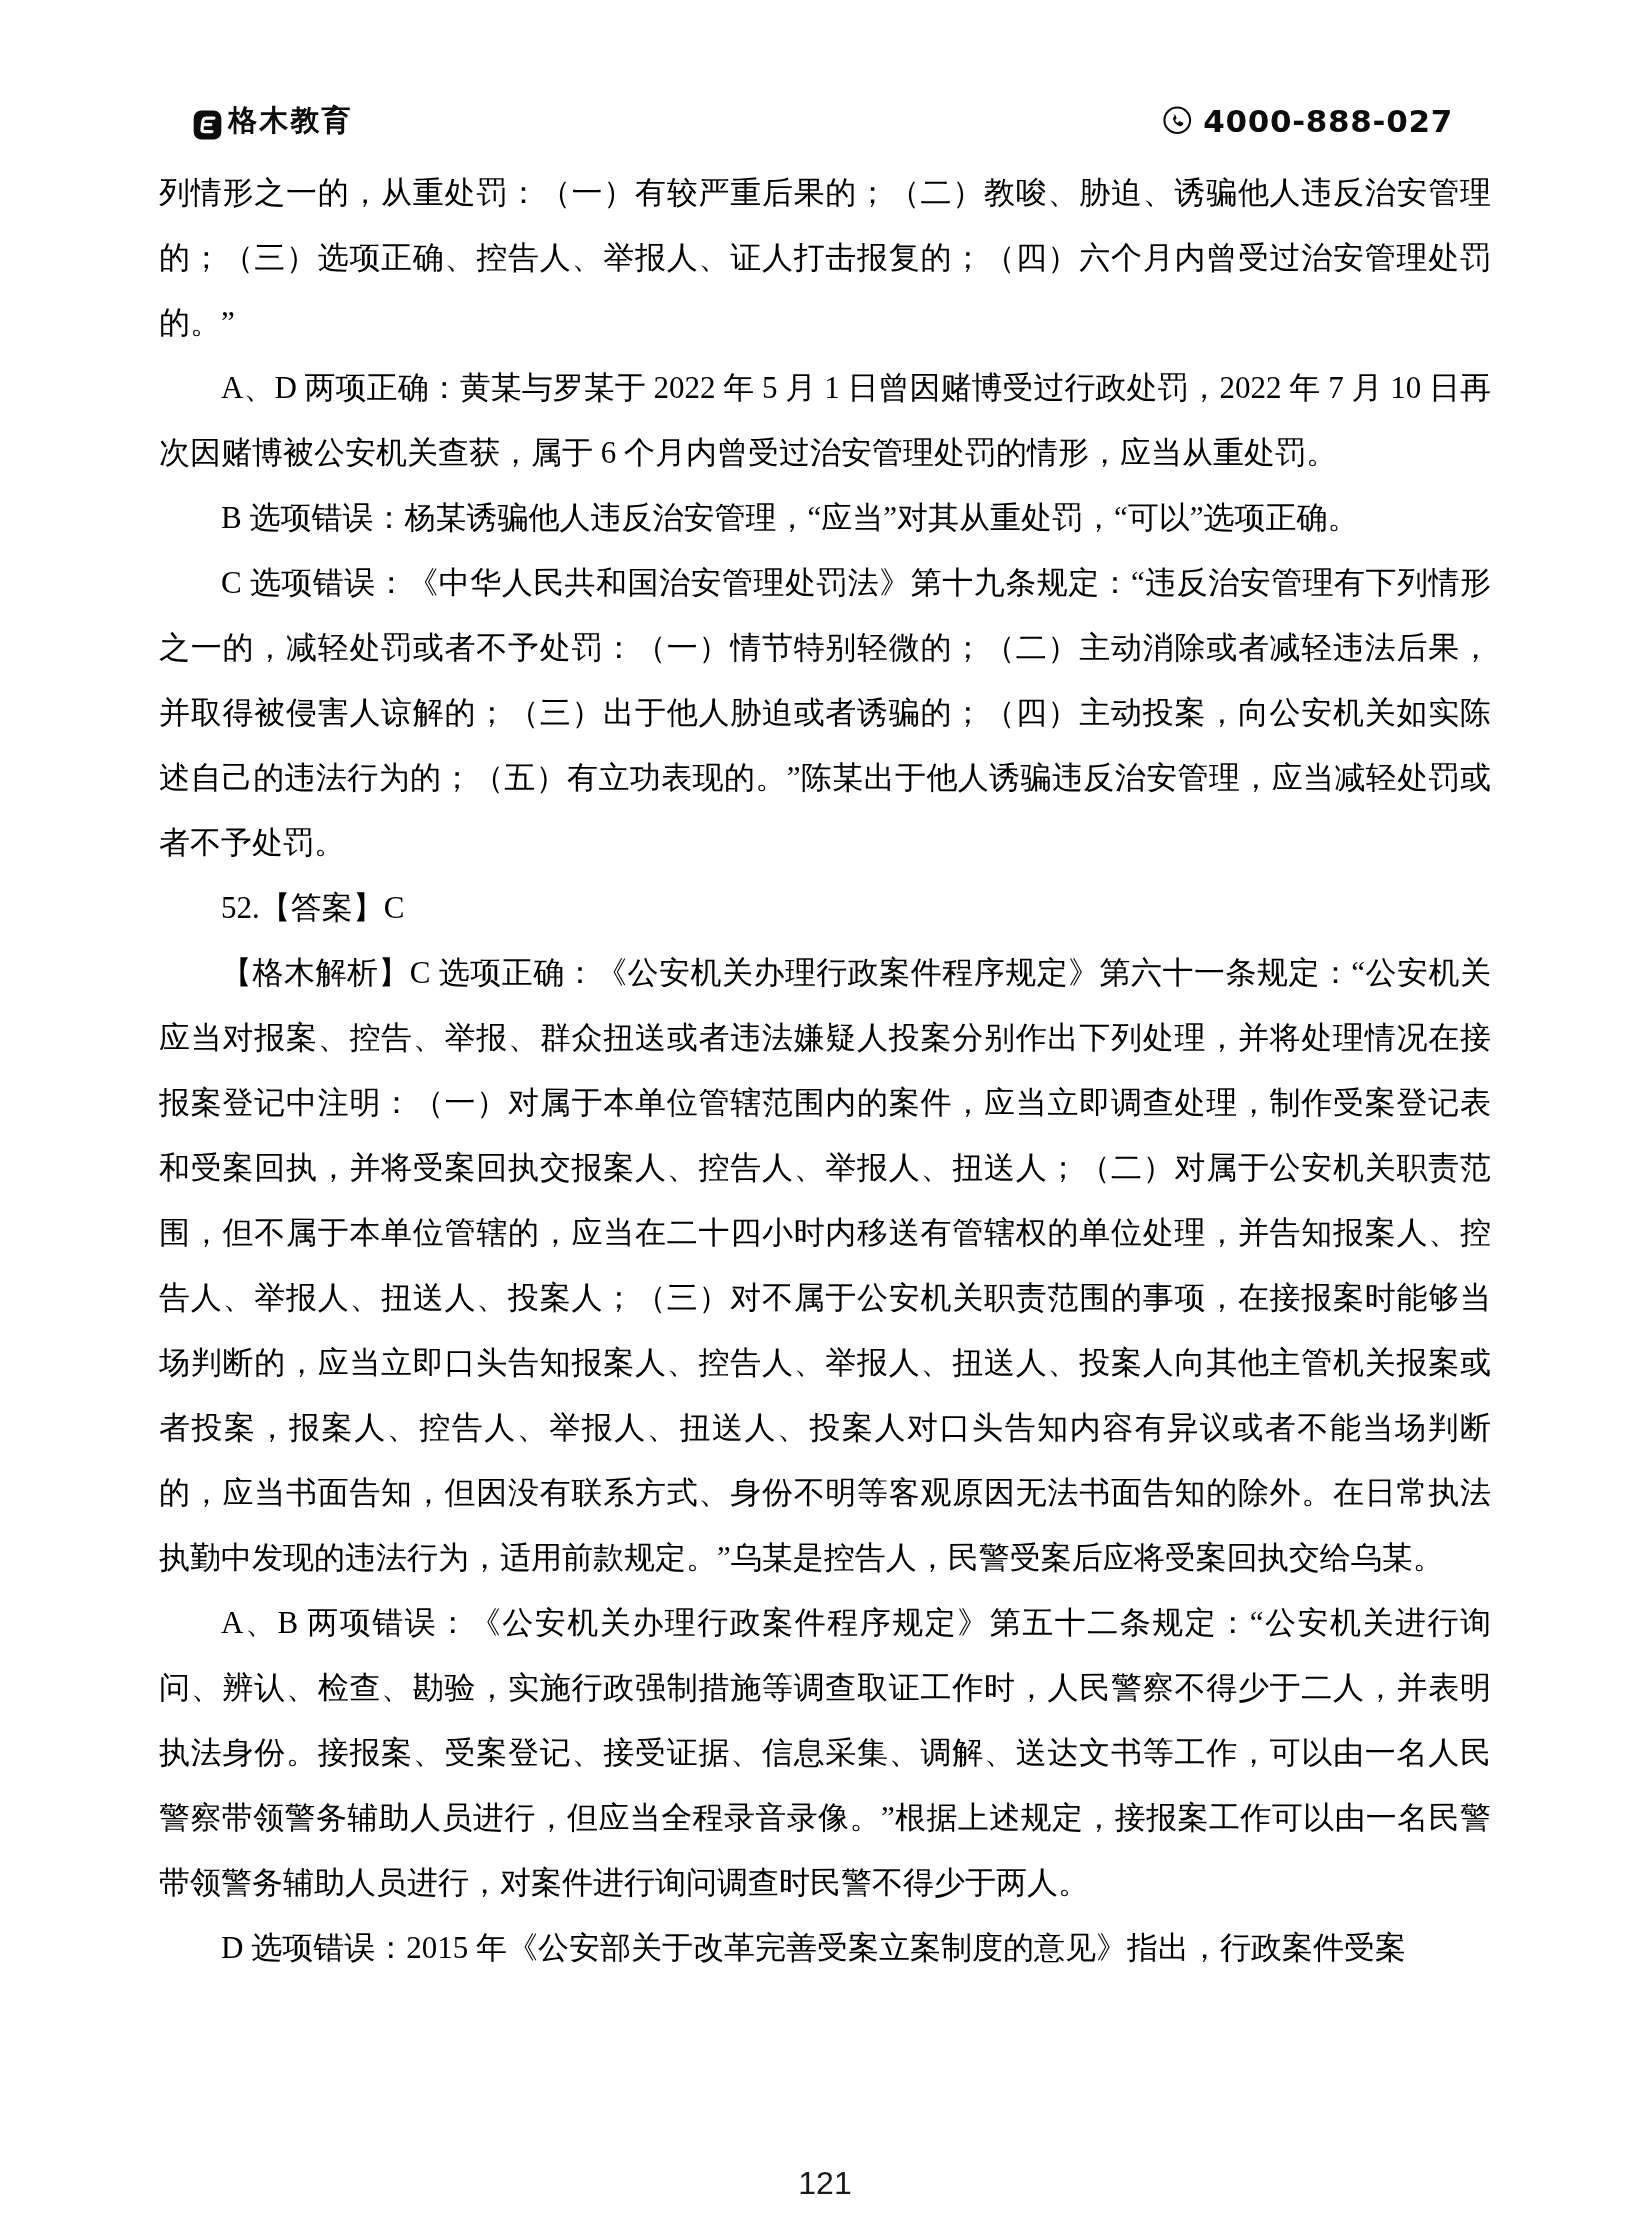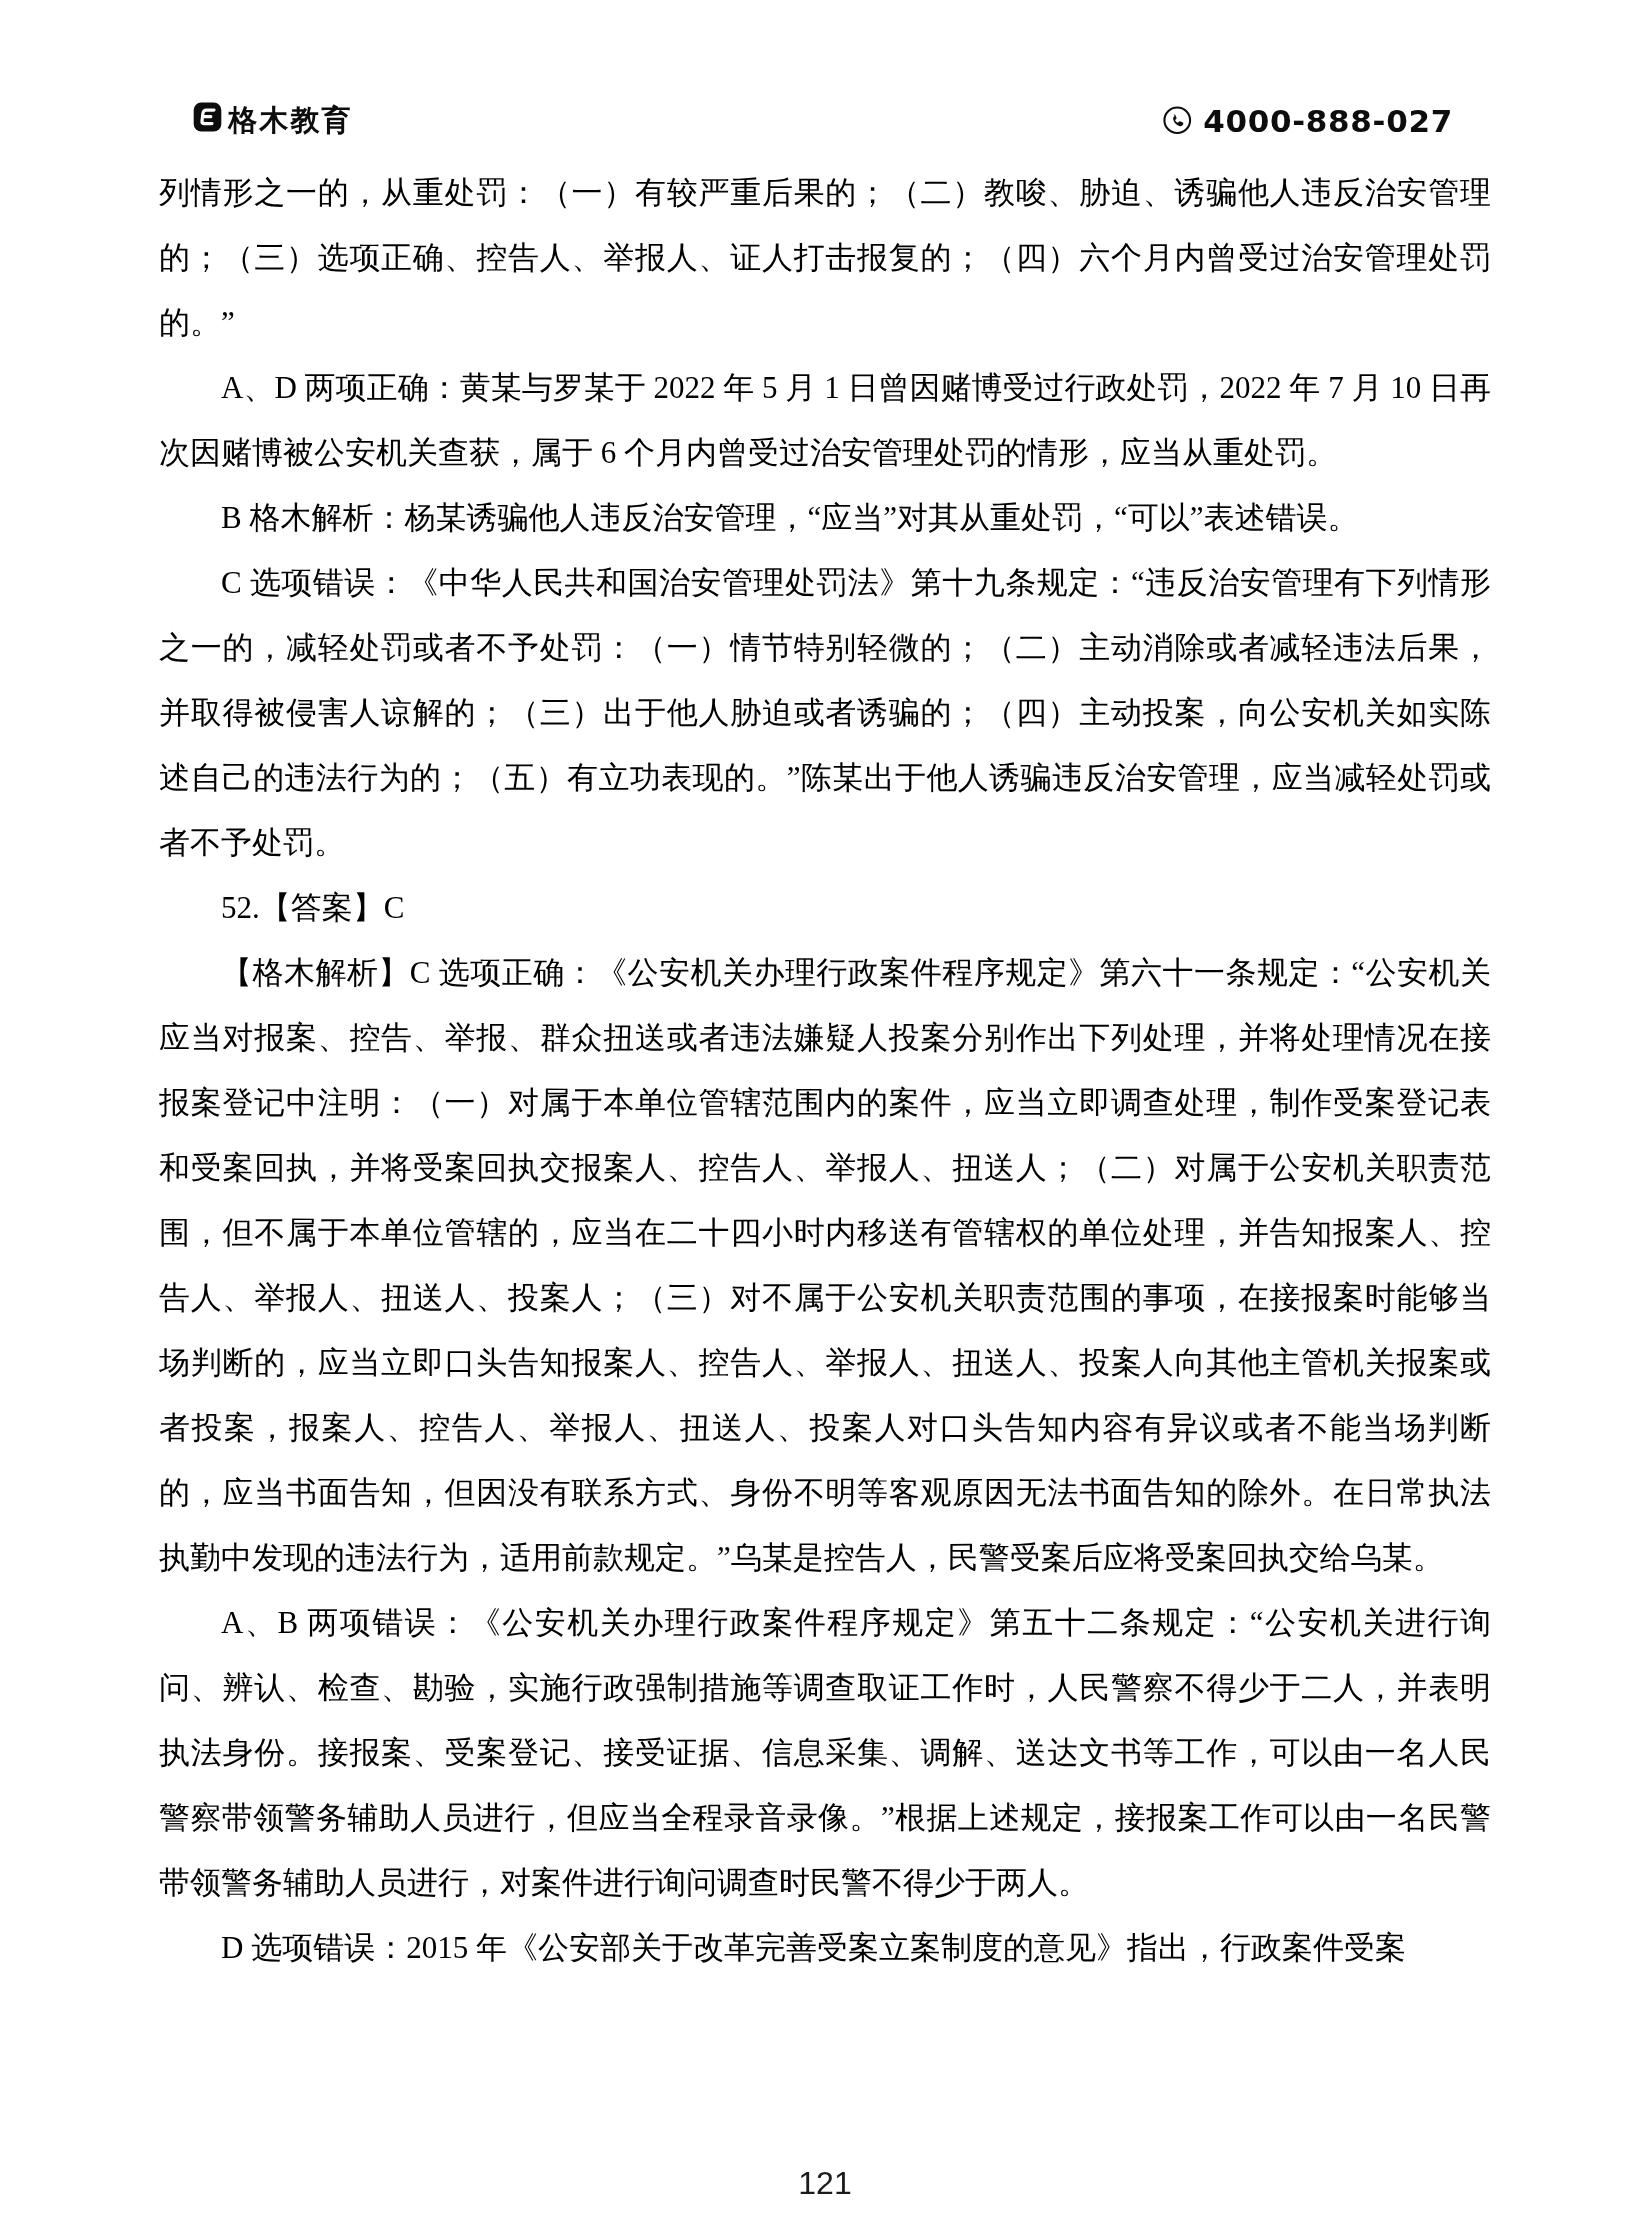--- a/index.html
+++ b/index.html
@@ -19,21 +19,21 @@
     top: 101px;
     left: 193px;
     right: 197px;
     height: 39px;
     display: flex;
     justify-content: space-between;
     align-items: center;
   }
   .brand {
     display: flex;
-    align-items: flex-start;
+    align-items: flex-end;
     gap: 6.2px;
   }
   .brand-icon svg { display: block; }
   .brand-name {
     font-family: "Liberation Sans", "DejaVu Sans", sans-serif;
     font-size: 29px;
     font-weight: bold;
     letter-spacing: 2.1px;
     color: #0d0d0d;
   }
@@ -102,21 +102,21 @@
           <path d="M16.6 13.9c1.2-.5 2.5.1 3 1.2l1.2 2.8c.4 1 .1 2.1-.7 2.7l-1.2 1c.6 1.9 2.1 3.4 4 4l1-1.2c.6-.8 1.8-1.1 2.7-.7l2.8 1.2c1.2.5 1.7 1.8 1.2 3-.7 1.8-2.7 3-4.6 2.6-4.9-1.1-8.8-5-9.9-9.9-.4-2 .7-3.9 2.5-4.7z" fill="#0d0d0d"></path>
         </svg>
       </span>
       <span class="phone-number">4000-888-027</span>
     </div>
   </header>
 
   <main class="content">
     <p class="para">列情形之一的，从重处罚：（一）有较严重后果的；（二）教唆、胁迫、诱骗他人违反治安管理的；（三）选项正确、控告人、举报人、证人打击报复的；（四）六个月内曾受过治安管理处罚的。”</p>
     <p class="para indent">A、D 两项正确：黄某与罗某于 2022 年 5 月 1 日曾因赌博受过行政处罚，2022 年 7 月 10 日再次因赌博被公安机关查获，属于 6 个月内曾受过治安管理处罚的情形，应当从重处罚。</p>
-    <p class="para indent">B 格木解析：杨某诱骗他人违反治安管理，“应当”对其从重处罚，“可以”表述错误。</p>
+    <p class="para indent">B 选项错误：杨某诱骗他人违反治安管理，“应当”对其从重处罚，“可以”选项正确。</p>
     <p class="para indent">C 选项错误：《中华人民共和国治安管理处罚法》第十九条规定：“违反治安管理有下列情形之一的，减轻处罚或者不予处罚：（一）情节特别轻微的；（二）主动消除或者减轻违法后果，并取得被侵害人谅解的；（三）出于他人胁迫或者诱骗的；（四）主动投案，向公安机关如实陈述自己的违法行为的；（五）有立功表现的。”陈某出于他人诱骗违反治安管理，应当减轻处罚或者不予处罚。</p>
     <p class="para indent">52.【答案】C</p>
     <p class="para indent">【格木解析】C 选项正确：《公安机关办理行政案件程序规定》第六十一条规定：“公安机关应当对报案、控告、举报、群众扭送或者违法嫌疑人投案分别作出下列处理，并将处理情况在接报案登记中注明：（一）对属于本单位管辖范围内的案件，应当立即调查处理，制作受案登记表和受案回执，并将受案回执交报案人、控告人、举报人、扭送人；（二）对属于公安机关职责范围，但不属于本单位管辖的，应当在二十四小时内移送有管辖权的单位处理，并告知报案人、控告人、举报人、扭送人、投案人；（三）对不属于公安机关职责范围的事项，在接报案时能够当场判断的，应当立即口头告知报案人、控告人、举报人、扭送人、投案人向其他主管机关报案或者投案，报案人、控告人、举报人、扭送人、投案人对口头告知内容有异议或者不能当场判断的，应当书面告知，但因没有联系方式、身份不明等客观原因无法书面告知的除外。在日常执法执勤中发现的违法行为，适用前款规定。”乌某是控告人，民警受案后应将受案回执交给乌某。</p>
     <p class="para indent">A、B 两项错误：《公安机关办理行政案件程序规定》第五十二条规定：“公安机关进行询问、辨认、检查、勘验，实施行政强制措施等调查取证工作时，人民警察不得少于二人，并表明执法身份。接报案、受案登记、接受证据、信息采集、调解、送达文书等工作，可以由一名人民警察带领警务辅助人员进行，但应当全程录音录像。”根据上述规定，接报案工作可以由一名民警带领警务辅助人员进行，对案件进行询问调查时民警不得少于两人。</p>
     <p class="para indent">D 选项错误：2015 年《公安部关于改革完善受案立案制度的意见》指出，行政案件受案</p>
   </main>
 
   <footer class="footer">
     <span>121</span>
   </footer>

